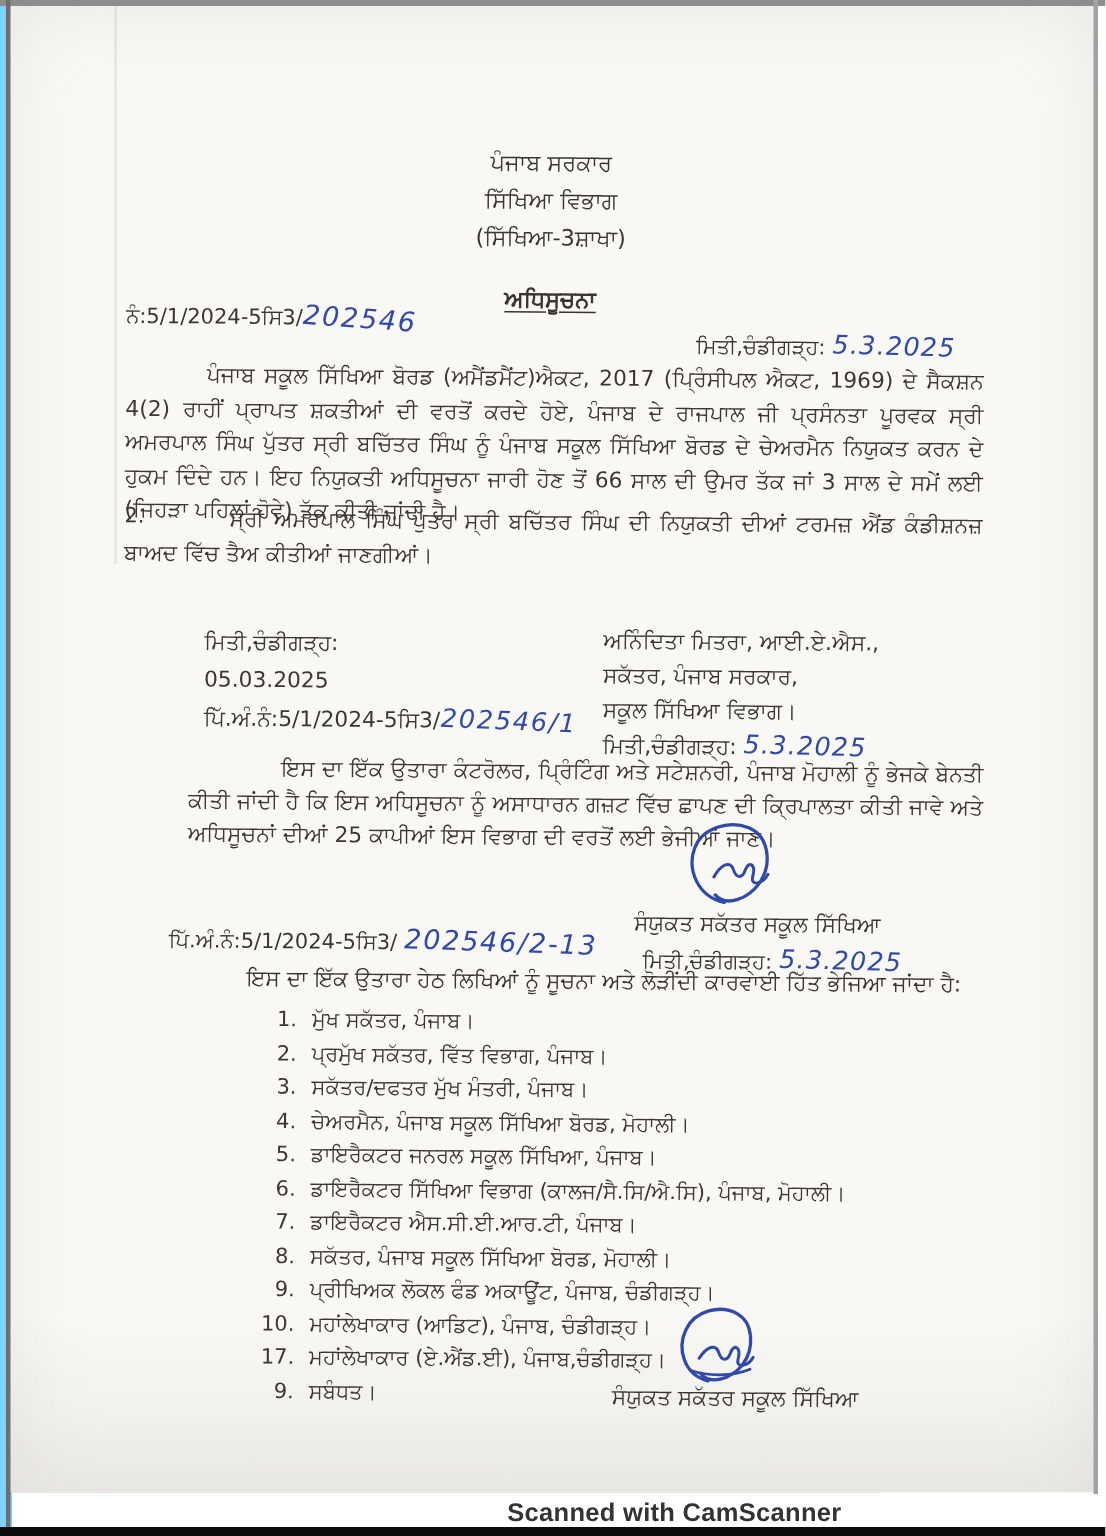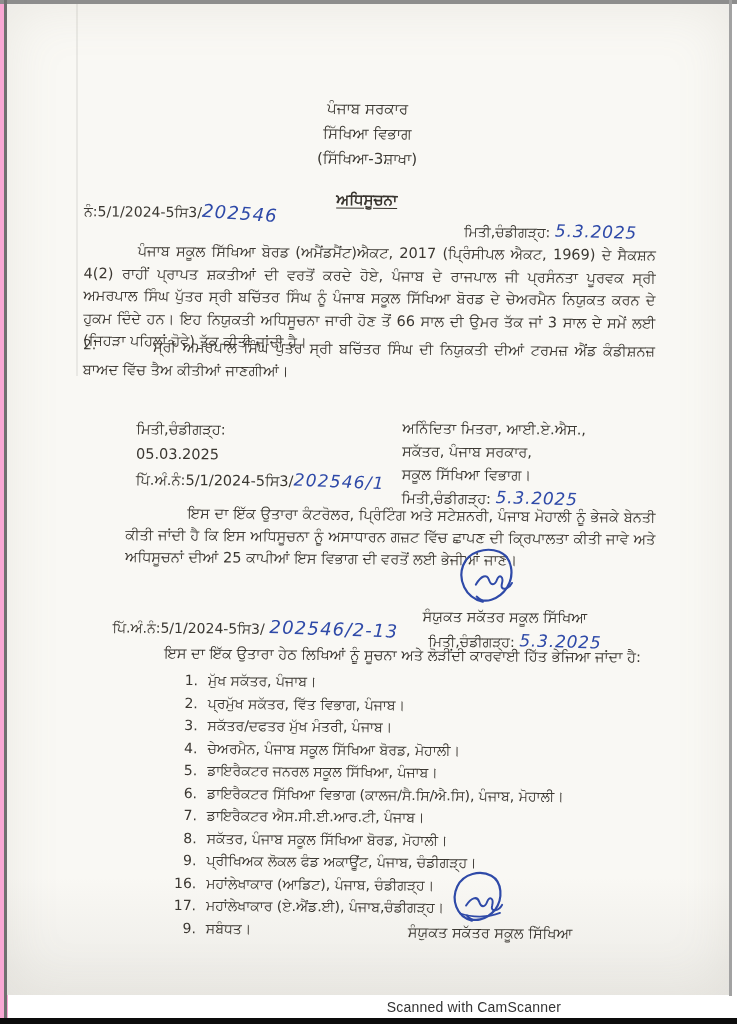--- a/index.html
+++ b/index.html
@@ -1,39 +1,39 @@
 <!DOCTYPE html>
 <html><head>
 <meta charset="utf-8">
 <style>
   * { margin:0; padding:0; box-sizing:border-box; }
   html,body { width:737px; height:1024px; overflow:hidden; background:#ffffff; }
   body { font-family:"DejaVu Sans","Liberation Sans",sans-serif; color:#38342f; }
 
-  .scan-frame { position:relative; width:587px; height:1024px; background:#f9a8d4; }
+  .scan-frame { position:relative; width:587px; height:1024px; background:#7dd3fc; }
 
   .sheet {
     position:absolute; left:5px; top:4px; width:726px; height:991px;
     background:#f9f8f4;
     box-shadow: inset 0 0 55px rgba(140,133,120,0.14);
   }
   .sheet::after {
     content:""; position:absolute; inset:0;
     background: linear-gradient(180deg, rgba(0,0,0,0) 88%, rgba(110,105,95,0.07) 97%);
     pointer-events:none;
   }
   .edge-top   { position:absolute; left:0; top:0; width:737px; height:4px; background:#8d8d8d; }
   .edge-left  { position:absolute; left:4px; top:0; width:3px; height:1019px; background:#6f6f6f; }
   .edge-right { position:absolute; left:729px; top:0; width:3px; height:996px; background:#a2a2a2; }
   .bottom-bar { position:absolute; left:0; top:1018px; width:737px; height:6px; background:#0c0c0c; }
   .footer-strip { position:absolute; left:8px; top:995px; width:721px; height:23px; background:#ffffff; }
   .watermark {
     position:absolute; top:999px; right:26px;
     font-family:"Liberation Sans","DejaVu Sans",sans-serif;
-    font-size:14px; font-weight:400; color:#333333; letter-spacing:0.2px;
+    font-size:17px; font-weight:700; color:#333333; letter-spacing:0.2px;
   }
   .fold-line { position:absolute; left:76px; top:4px; width:2px; height:372px; background:rgba(100,95,85,0.10); }
 
   .doc { position:absolute; inset:0; transform:rotate(0.5deg); transform-origin:50% 0; }
   .abs { position:absolute; }
 
   .printed { color:#3a3731; }
   .hdr-line { font-size:15px; line-height:25px; text-align:center; color:#3a3731; }
   .title {
     font-size:15px; font-weight:bold; color:#38342e;
@@ -167,21 +167,21 @@
         </div>
         <div class="recipient-row">
           <span class="rnum">8.</span>
           <span class="rtxt">ਸਕੱਤਰ, ਪੰਜਾਬ ਸਕੂਲ ਸਿੱਖਿਆ ਬੋਰਡ, ਮੋਹਾਲੀ।</span>
         </div>
         <div class="recipient-row">
           <span class="rnum">9.</span>
           <span class="rtxt">ਪ੍ਰੀਖਿਅਕ ਲੋਕਲ ਫੰਡ ਅਕਾਊਂਟ, ਪੰਜਾਬ, ਚੰਡੀਗੜ੍ਹ।</span>
         </div>
         <div class="recipient-row">
-          <span class="rnum">16.</span>
+          <span class="rnum">10.</span>
           <span class="rtxt">ਮਹਾਂਲੇਖਾਕਾਰ (ਆਡਿਟ), ਪੰਜਾਬ, ਚੰਡੀਗੜ੍ਹ।</span>
         </div>
         <div class="recipient-row">
           <span class="rnum">17.</span>
           <span class="rtxt">ਮਹਾਂਲੇਖਾਕਾਰ (ਏ.ਐਂਡ.ਈ), ਪੰਜਾਬ,ਚੰਡੀਗੜ੍ਹ।</span>
         </div>
         <div class="recipient-row">
           <span class="rnum">9.</span>
           <span class="rtxt">ਸਬੰਧਤ।</span>
         </div>

